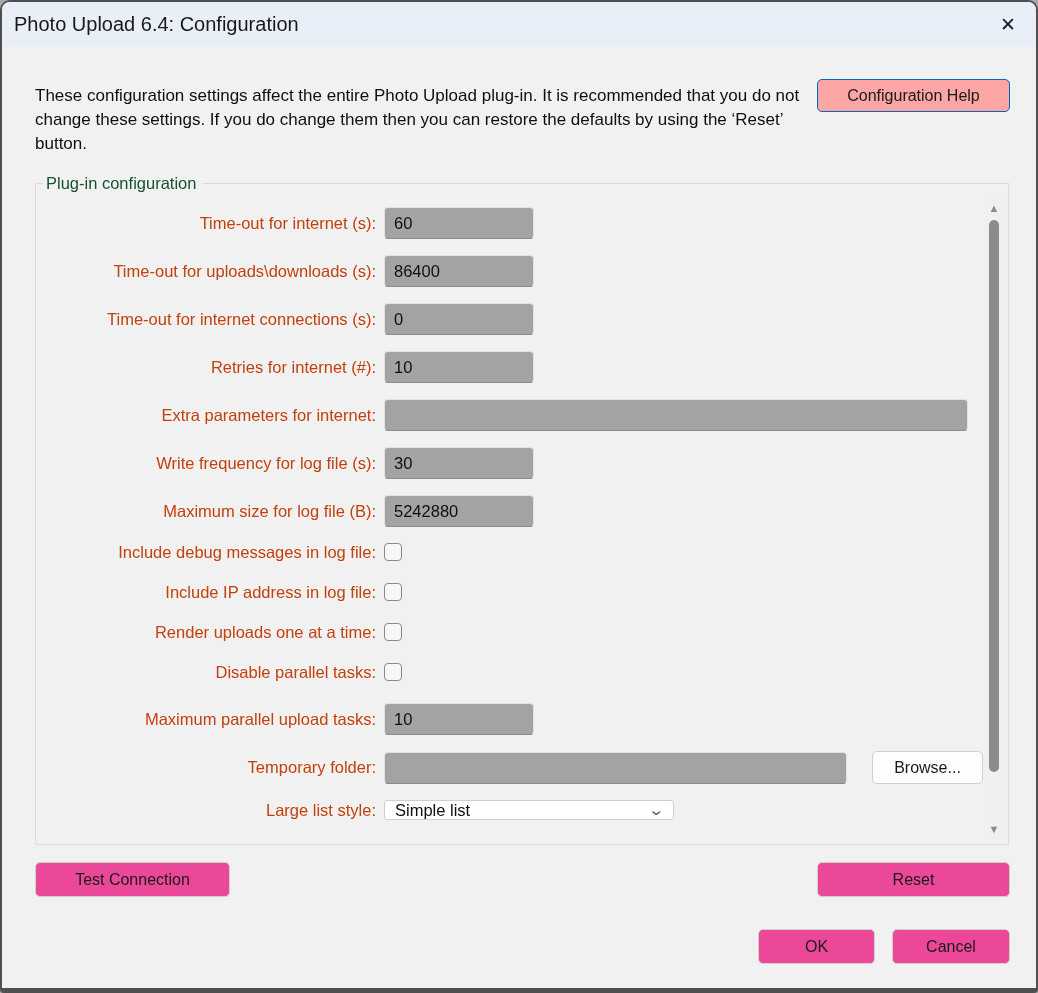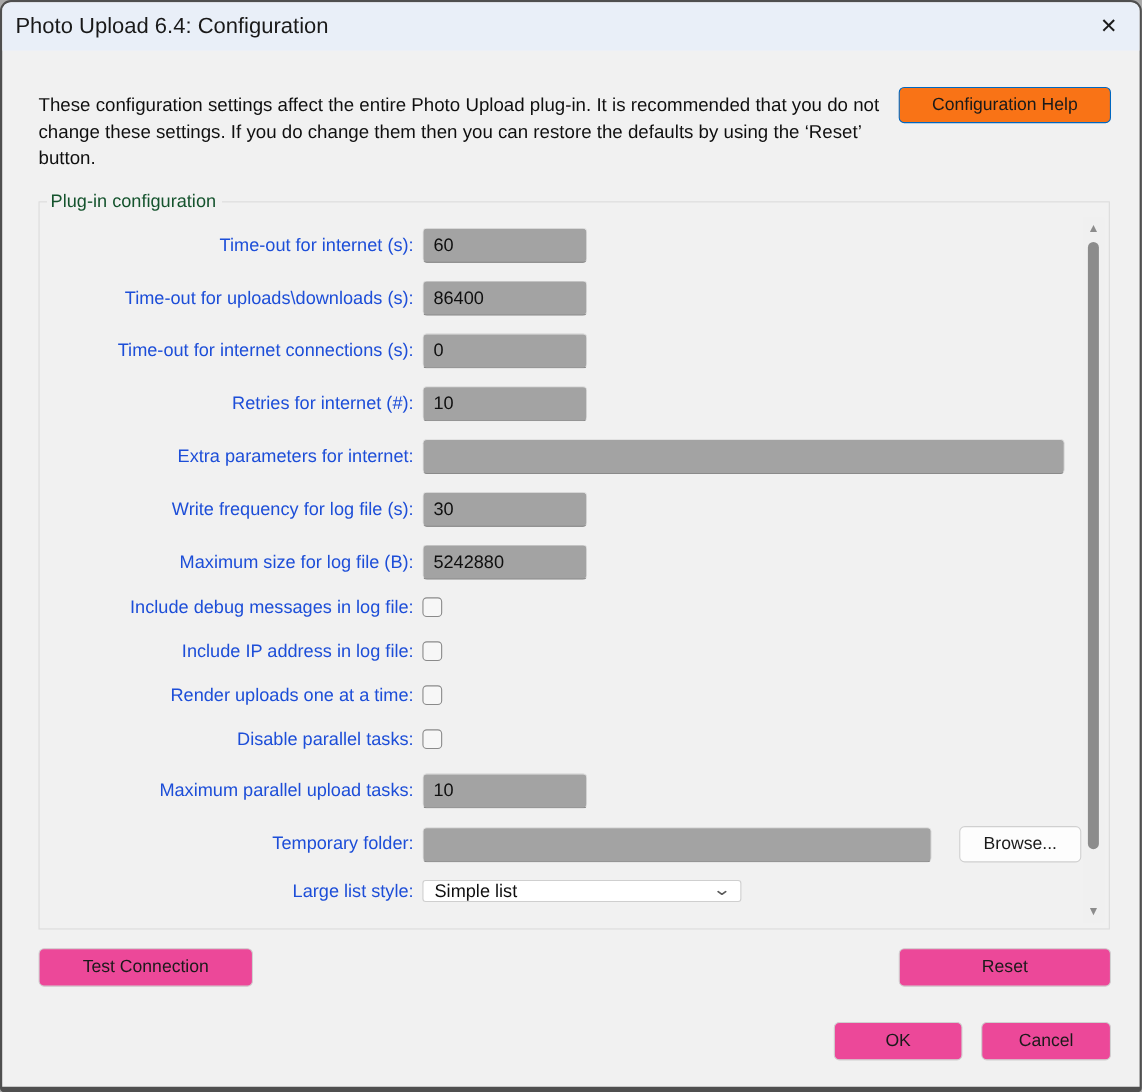--- a/index.html
+++ b/index.html
@@ -30,21 +30,21 @@
     display: flex; align-items: center; justify-content: center;
     font-size: 19px; color: #1b1b1b; cursor: pointer;
     font-weight: 400;
   }
   .intro {
     position: absolute; left: 33px; top: 82px; width: 770px;
     font-size: 17px; line-height: 24px; color: #0f0f0f;
   }
   .help-btn {
     position: absolute; left: 815px; top: 77px; width: 193px; height: 33px;
-    background: #f97316;
+    background: #fca5a5;
     border: 1px solid #0067c0;
     border-radius: 5px;
     font-size: 16px; color: #1a1a1a;
     font-family: "Liberation Sans", sans-serif;
     cursor: pointer;
   }
   fieldset.groupbox {
     position: absolute; left: 33px; top: 172px; width: 974px; height: 671px;
     border: 1px solid #dcdcdc;
     padding: 14px 0 0 0;
@@ -52,21 +52,21 @@
   fieldset.groupbox legend {
     margin-left: 7px; padding: 0 6px 0 3px;
     font-size: 16.5px; color: #14532d;
   }
   .row {
     display: flex; align-items: center;
     margin: 0 0 16px 0;
   }
   .row .lbl {
     width: 348px; text-align: right;
-    font-size: 16.5px; color: #1d4ed8;
+    font-size: 16.5px; color: #c2410c;
     flex: none; padding-right: 8px;
   }
   .txt {
     height: 32px; width: 150px;
     border: 1px solid #e2e2e2;
     border-bottom: 1px solid #8a8a8a;
     border-radius: 4px;
     background: #a3a3a3;
     font-size: 16.5px; color: #0f0f0f;
     padding: 0 9px;

